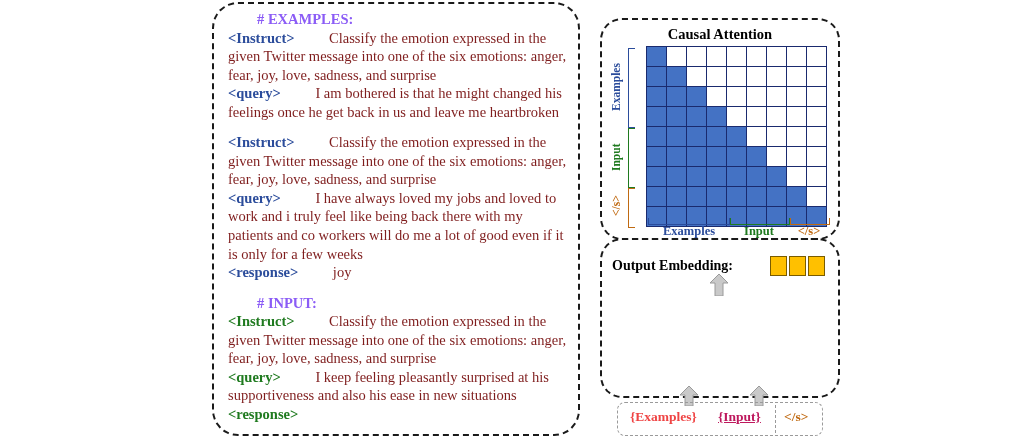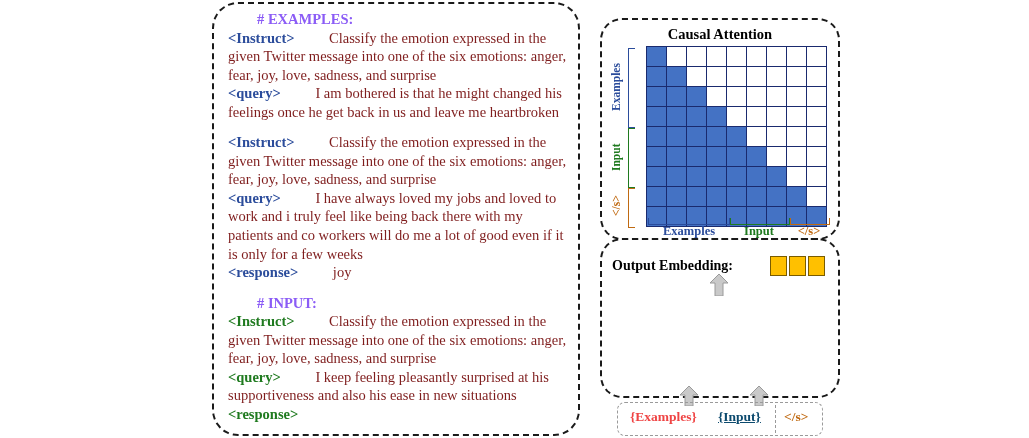--- a/index.html
+++ b/index.html
@@ -191,21 +191,21 @@
     border-radius: 8px;
     box-sizing: border-box;
   }
   .token {
     position: absolute;
     top: 6px;
     font-weight: bold;
     font-size: 13.5px;
   }
   #tok-ex { left: 12px; color: #ef4444; }
-  #tok-in { left: 100px; color: #0c4a6e; text-decoration: underline; }
+  #tok-in { left: 100px; color: #be185d; text-decoration: underline; }
   #tok-eos { left: 166px; color: #c06a12; }
   #tok-sep {
     position: absolute;
     left: 157px;
     top: 2px;
     height: 28px;
     border-left: 1.5px dashed #9a9a9a;
   }
 </style>
 </head>

